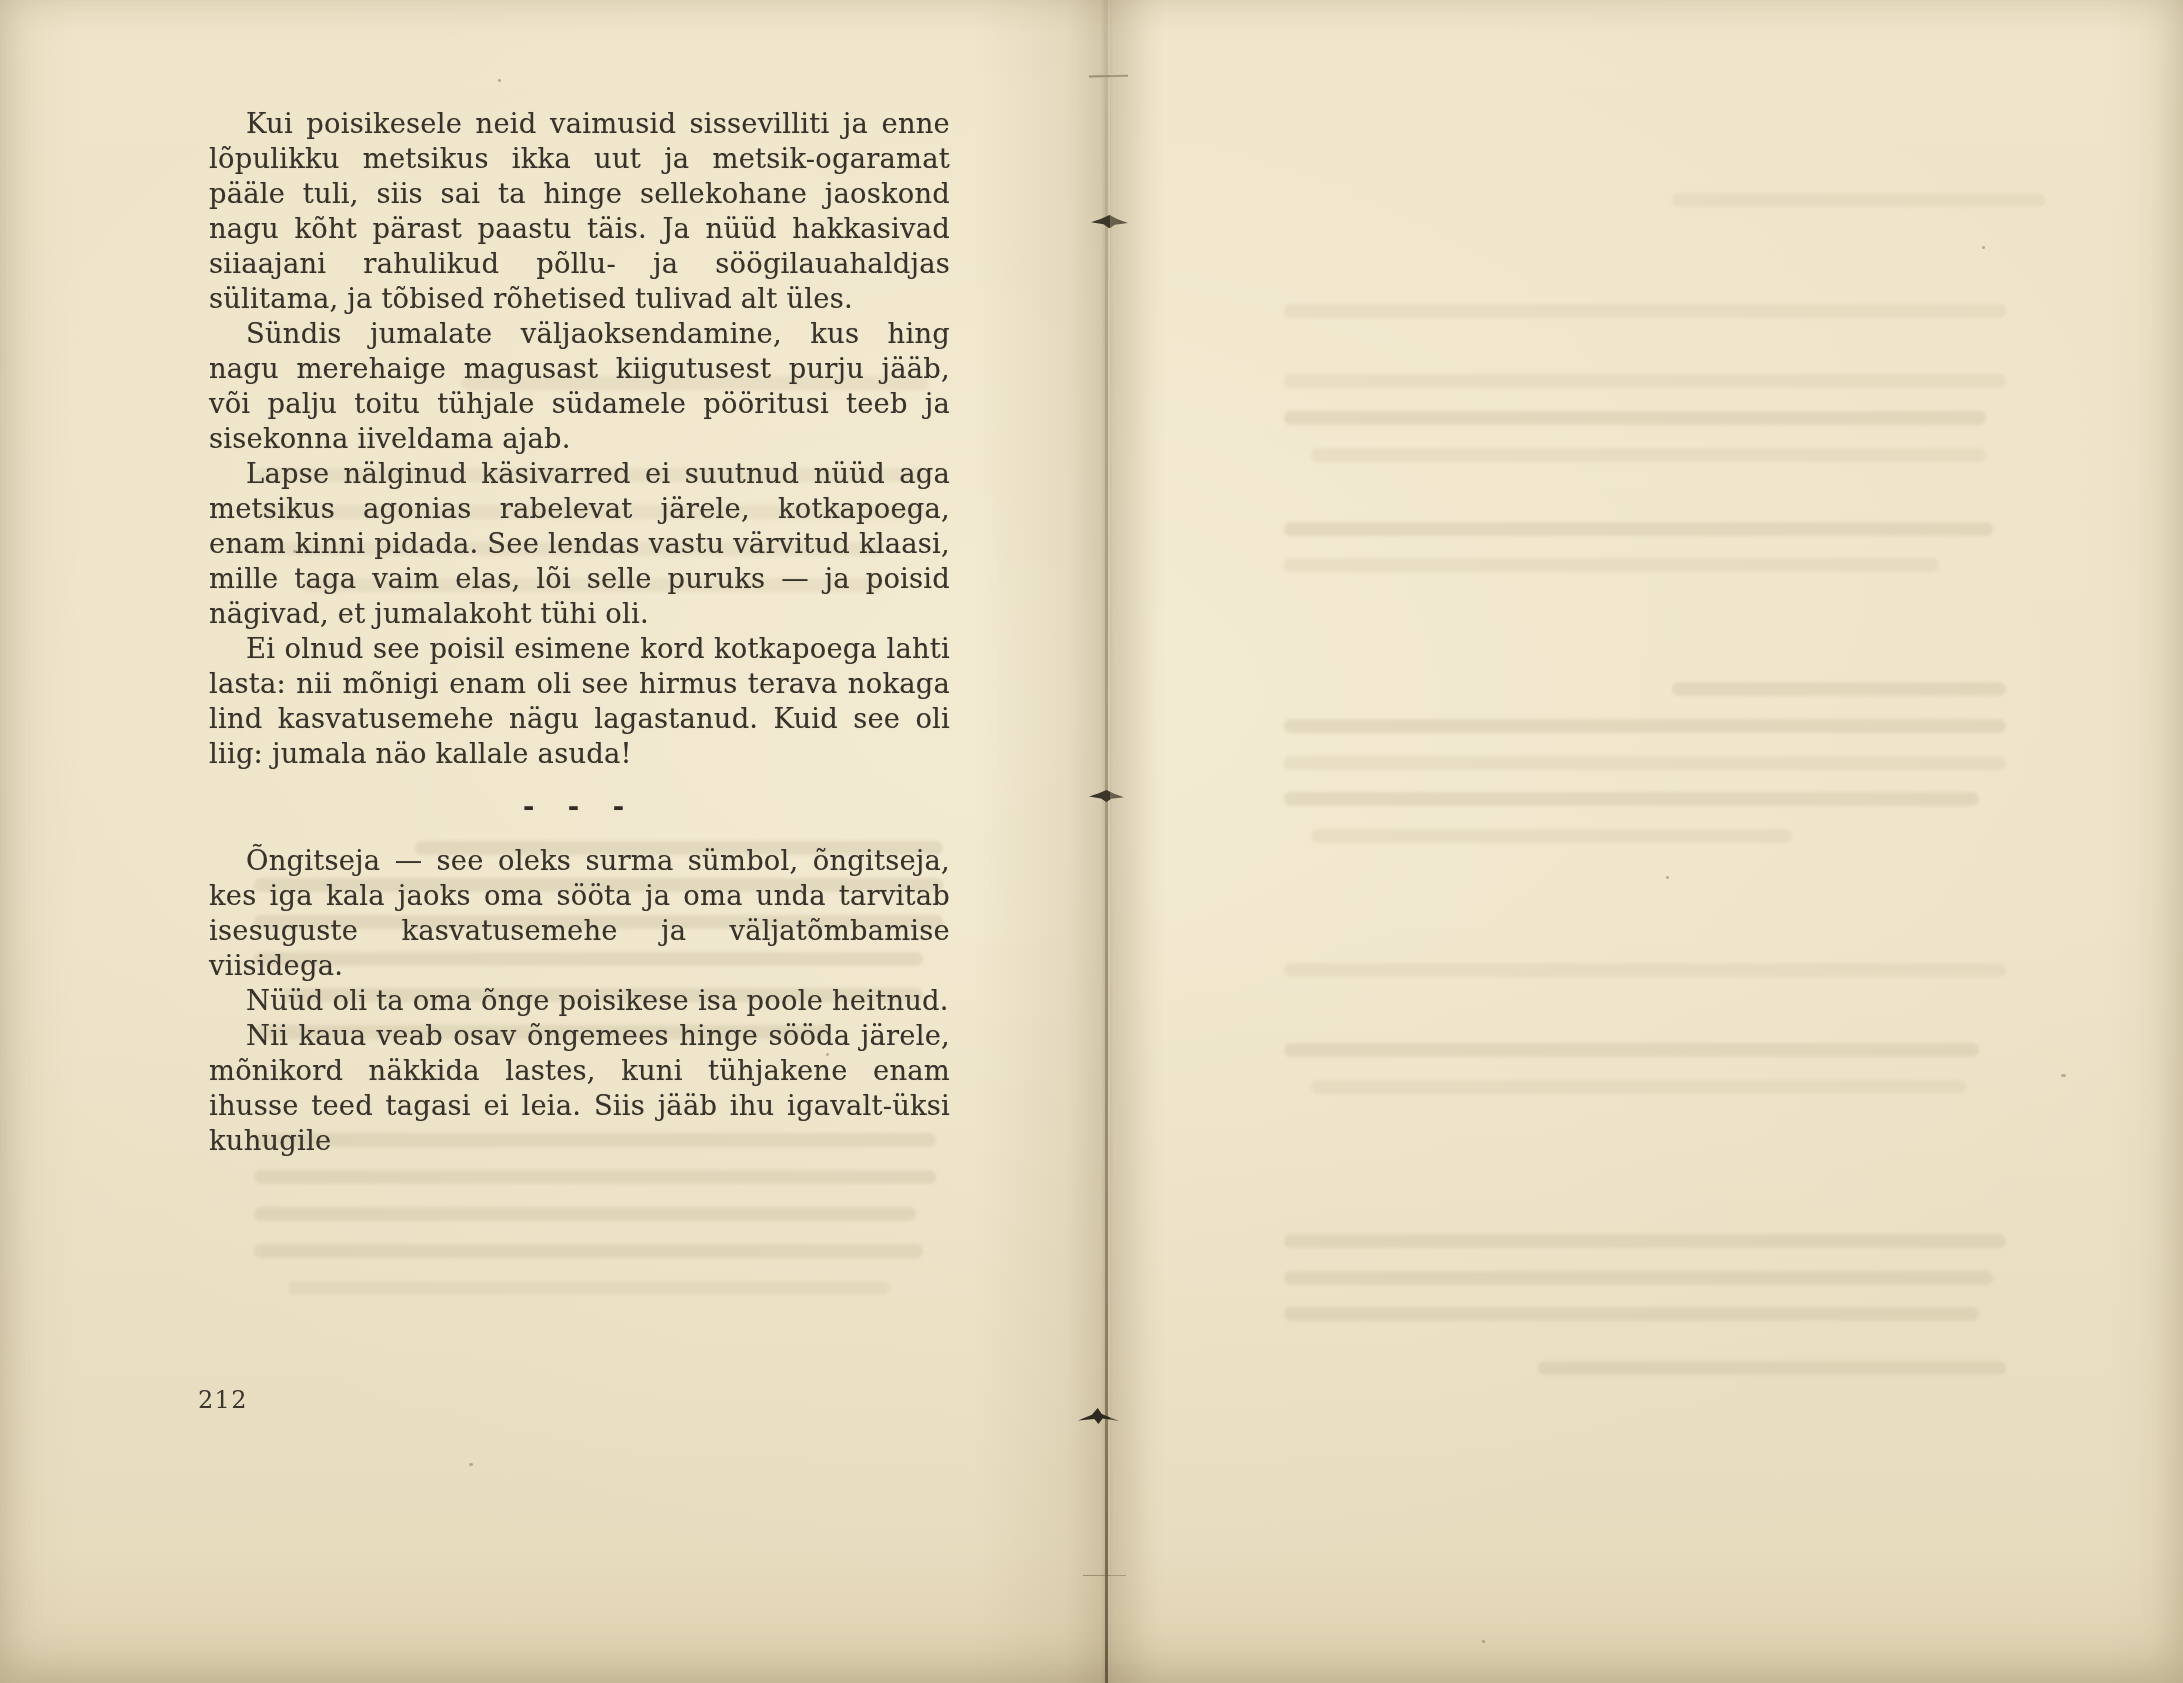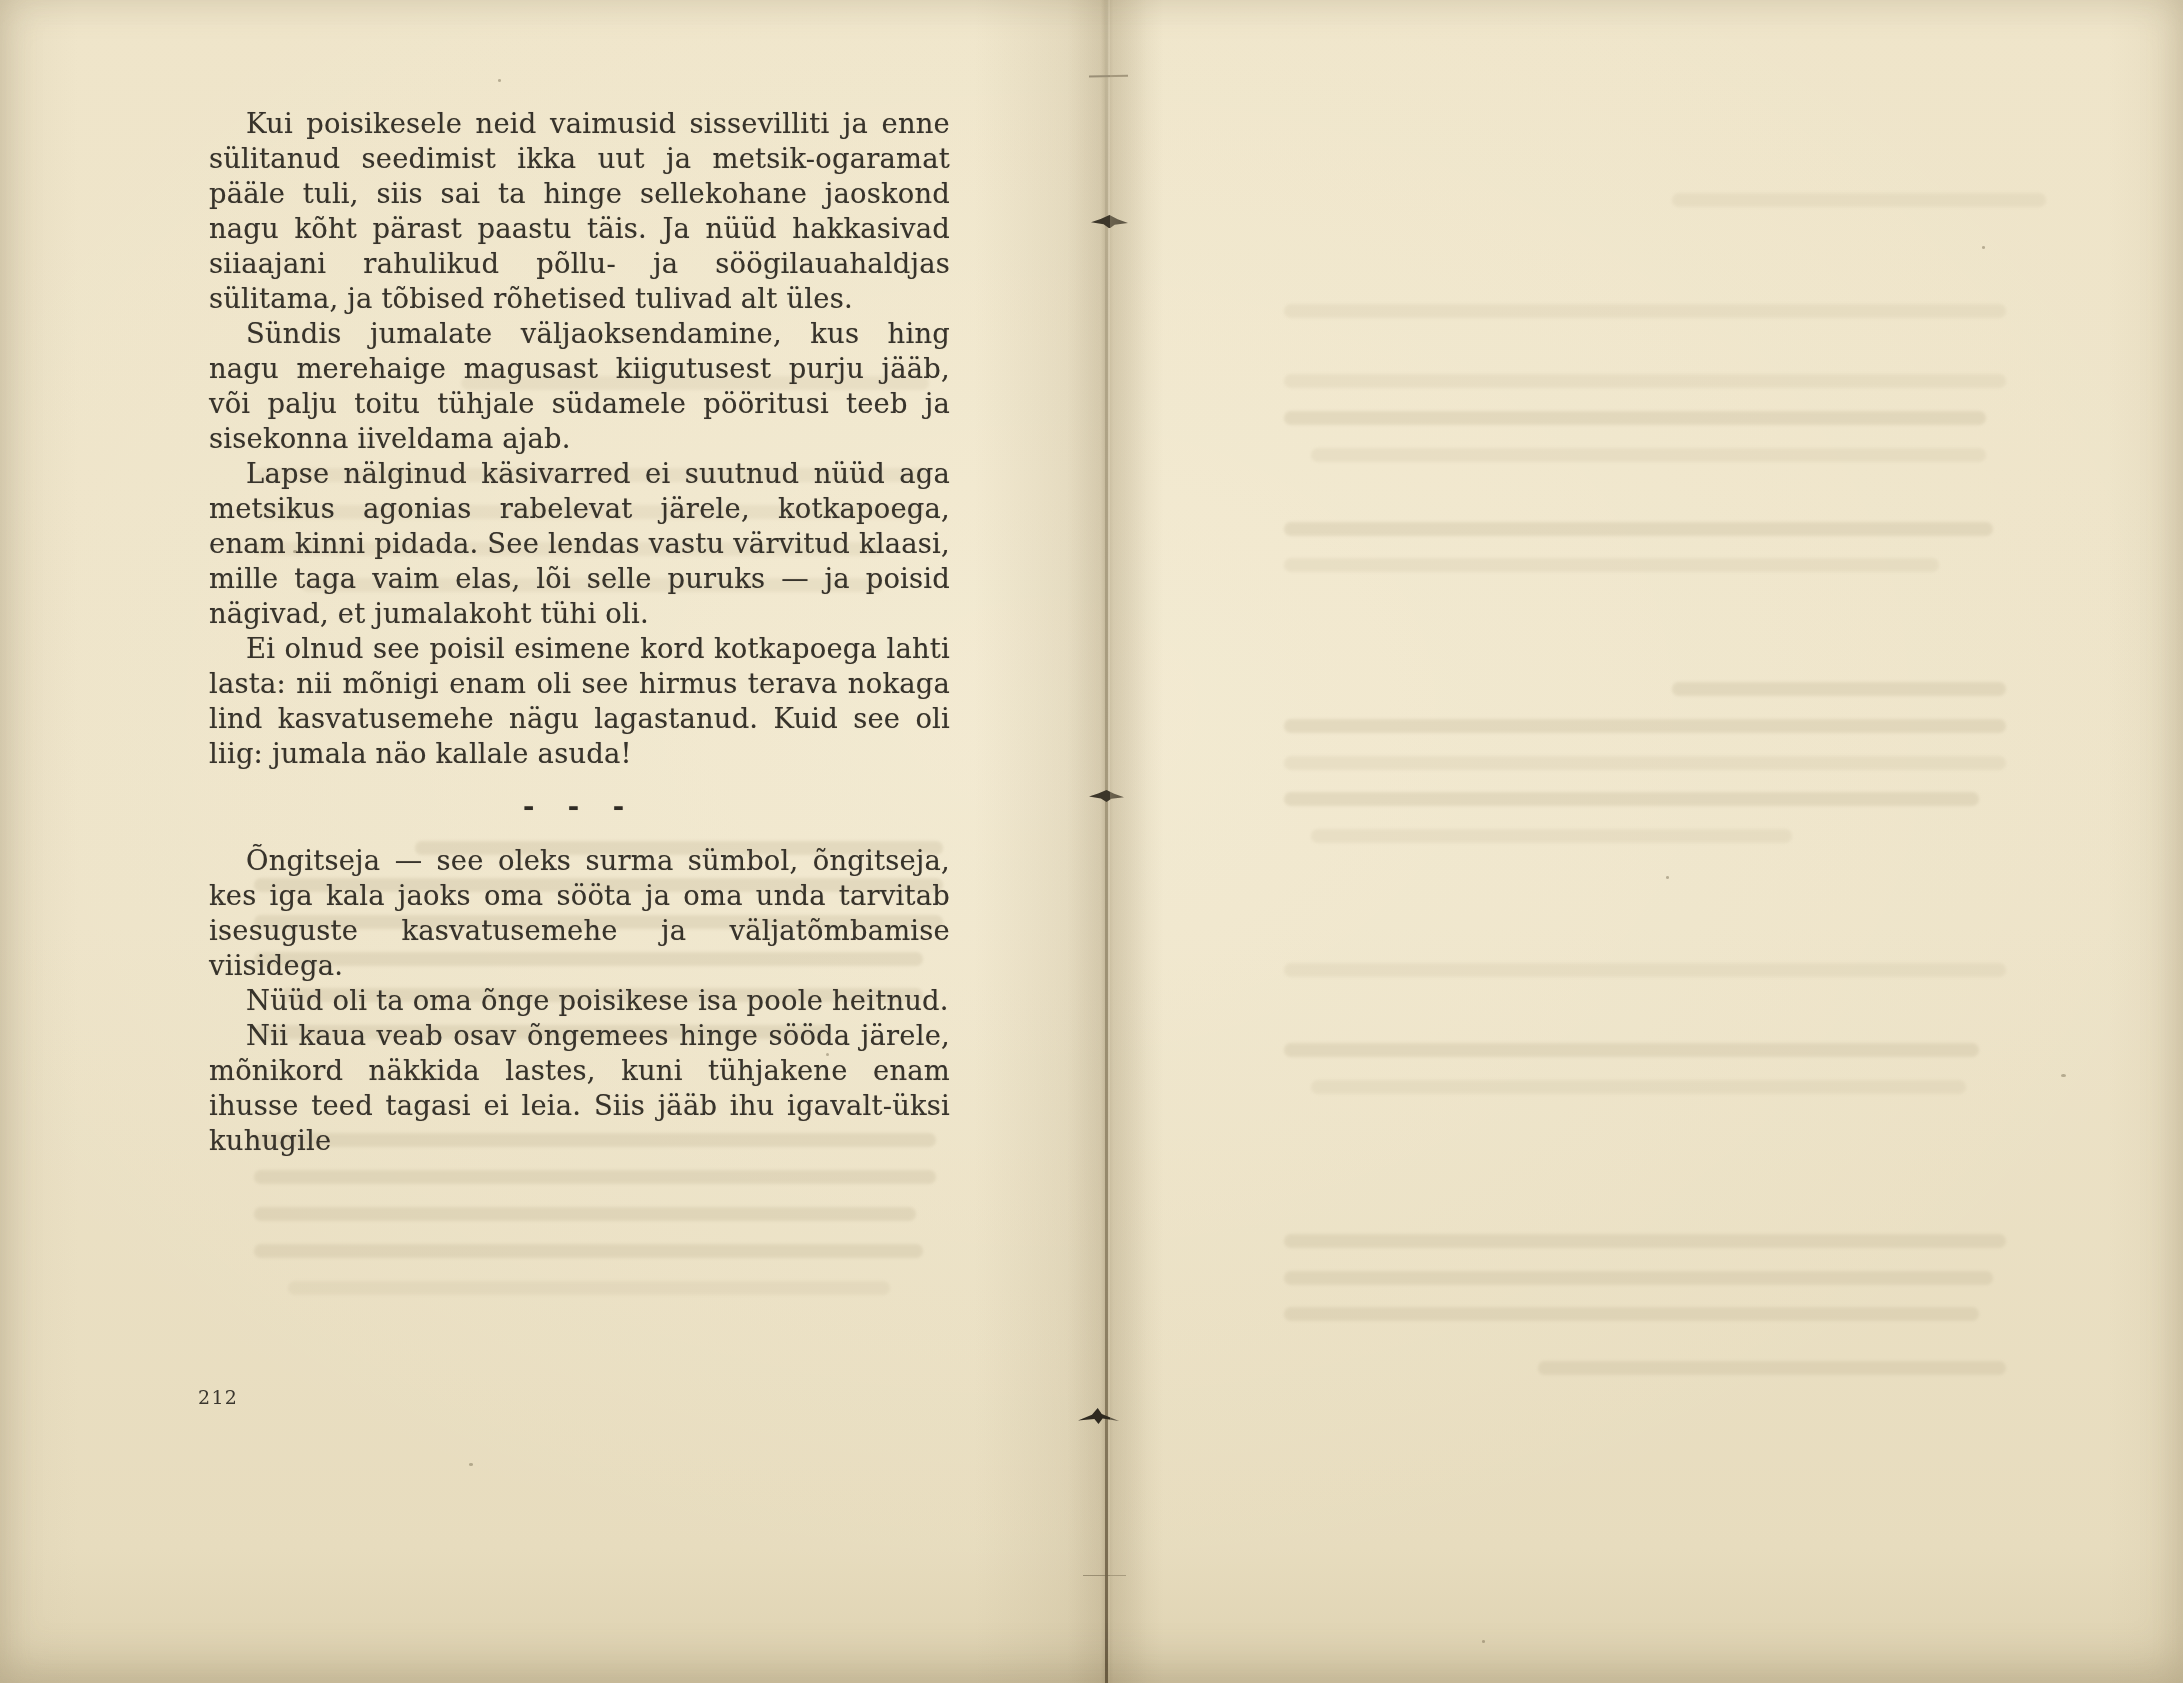--- a/index.html
+++ b/index.html
@@ -35,21 +35,21 @@
 
   
   .text-block{position:absolute;text-align:justify;color:#37332b;
     font-size:27.4px;line-height:35px;letter-spacing:0.2px;
     text-shadow:0 0 0.7px rgba(55,50,40,.35);}
   .text-block p{margin:0;text-indent:37px;}
   .tb-left{left:209px;top:106px;width:741px;}
   .separator{text-align:center;text-indent:0 !important;
     font-weight:700;letter-spacing:12px;line-height:35px;
     margin:18px 0 19px 0;color:#2f2b24;}
-  .page-number{position:absolute;font-size:19px;color:#3a362e;letter-spacing:1.3px;}
+  .page-number{position:absolute;font-size:24px;color:#3a362e;letter-spacing:1.3px;}
   .pn-left{left:198px;top:1386px;}
 
   
   .ghost{position:absolute;height:14px;border-radius:6.7px;
     background:#c9bd9e;opacity:.34;filter:blur(1.7px);pointer-events:none;}
   .ghost.faint{opacity:.22;}
   .speck{position:absolute;border-radius:50%;background:#74684e;opacity:.45;pointer-events:none;}
 </style>
 </head>
 <body>
@@ -69,21 +69,21 @@
     <div class="ghost" style="top:952px;left:254px;width:669px;"></div>
     <div class="ghost" style="top:988px;left:281px;width:642px;"></div>
     <div class="ghost" style="top:1025px;left:254px;width:575px;"></div>
     <div class="ghost" style="top:1133px;left:254px;width:682px;"></div>
     <div class="ghost" style="top:1170px;left:254px;width:682px;"></div>
     <div class="ghost" style="top:1207px;left:254px;width:662px;"></div>
     <div class="ghost" style="top:1244px;left:254px;width:669px;"></div>
     <div class="ghost faint" style="top:1281px;left:288px;width:602px;"></div>
 
     <div class="text-block tb-left">
-      <p>Kui poisikesele neid vaimusid sissevilliti ja enne sülitanud seedimist ikka uut ja metsik-ogaramat pääle tuli, siis sai ta hinge sellekohane jaoskond nagu kõht pärast paastu täis. Ja nüüd hakkasivad siiaajani rahulikud põllu- ja söögilauahaldjas sülitama, ja tõbised rõhetised tulivad alt üles.</p>
+      <p>Kui poisikesele neid vaimusid sissevilliti ja enne lõpulikku metsikus ikka uut ja metsik-ogaramat pääle tuli, siis sai ta hinge sellekohane jaoskond nagu kõht pärast paastu täis. Ja nüüd hakkasivad siiaajani rahulikud põllu- ja söögilauahaldjas sülitama, ja tõbised rõhetised tulivad alt üles.</p>
       <p>Sündis jumalate väljaoksendamine, kus hing nagu merehaige magusast kiigutusest purju jääb, või palju toitu tühjale südamele pööritusi teeb ja sisekonna iiveldama ajab.</p>
       <p>Lapse nälginud käsivarred ei suutnud nüüd aga metsikus agonias rabelevat järele, kotkapoega, enam kinni pidada. See lendas vastu värvitud klaasi, mille taga vaim elas, lõi selle puruks — ja poisid nägivad, et jumalakoht tühi oli.</p>
       <p>Ei olnud see poisil esimene kord kotkapoega lahti lasta: nii mõnigi enam oli see hirmus terava nokaga lind kasvatusemehe nägu lagastanud. Kuid see oli liig: jumala näo kallale asuda!</p>
       <div class="separator">- - -</div>
       <p>Õngitseja — see oleks surma sümbol, õngitseja, kes iga kala jaoks oma sööta ja oma unda tarvitab isesuguste kasvatusemehe ja väljatõmbamise viisidega.</p>
       <p>Nüüd oli ta oma õnge poisikese isa poole heitnud.</p>
       <p>Nii kaua veab osav õngemees hinge sööda järele, mõnikord näkkida lastes, kuni tühjakene enam ihusse teed tagasi ei leia. Siis jääb ihu igavalt-üksi kuhugile</p>
     </div>
     <div class="page-number pn-left">212</div>
   </div>

